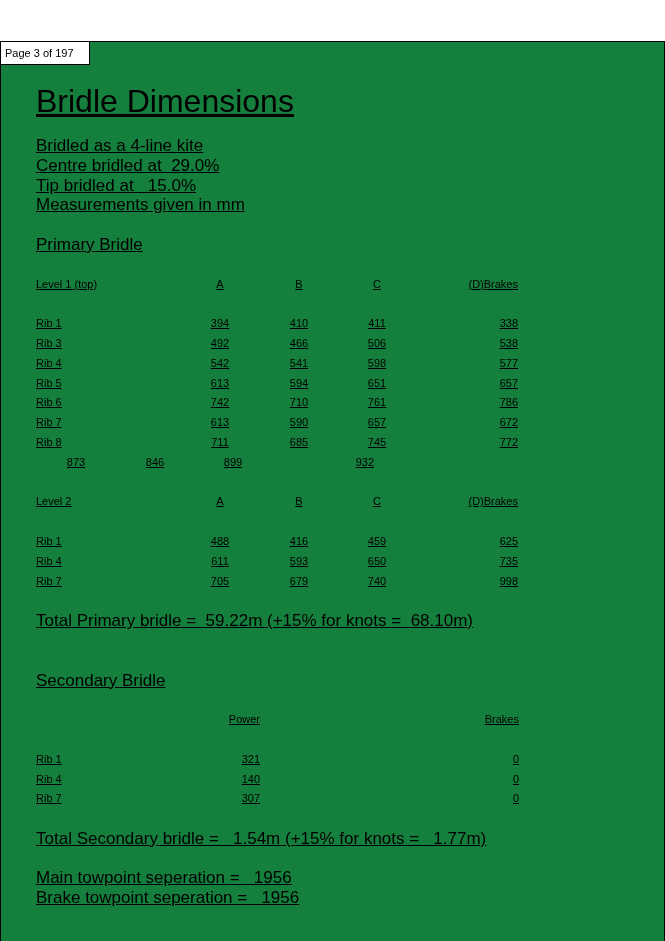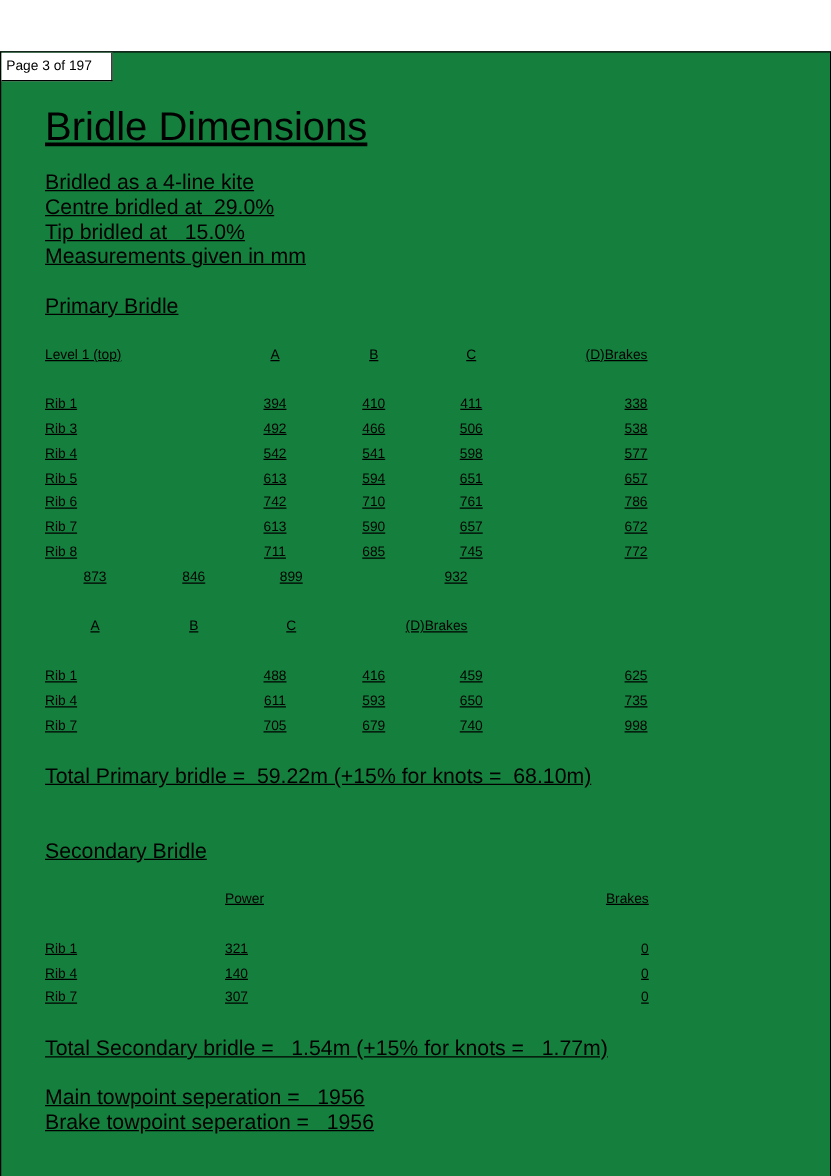--- a/index.html
+++ b/index.html
@@ -45,21 +45,21 @@
     display:flex;
     height:19.8px;line-height:19.8px;
     font-size:11px;
     white-space:pre;
   }
   .cl{width:144px;}
   .ca{width:80px;text-align:center;}
   .cb{width:78px;text-align:center;}
   .cc{width:78px;text-align:center;}
   .cd{width:102px;text-align:right;}
-  .cpow{width:80px;text-align:left;}
+  .cpow{width:80px;text-align:right;}
   .gap{width:139px;}
   .cbrk{width:120px;text-align:right;}
   .bottom-bar{
     position:absolute;
     left:0;right:0;bottom:3px;
     height:6px;
     background:#000;
   }
 </style>
 </head>
@@ -150,20 +150,21 @@
       <div class="trow">
         <span class="ca">873</span>
         <span class="cb">846</span>
         <span class="cc">899</span>
         <span class="cd">932</span>
       </div>
 
       <div class="line"></div>
 
       <div class="trow">
+        <span class="cl">Level 2</span>
         <span class="ca">A</span>
         <span class="cb">B</span>
         <span class="cc">C</span>
         <span class="cd">(D)Brakes</span>
       </div>
 
       <div class="line"></div>
 
       <div class="trow">
         <span class="cl">Rib 1</span>

